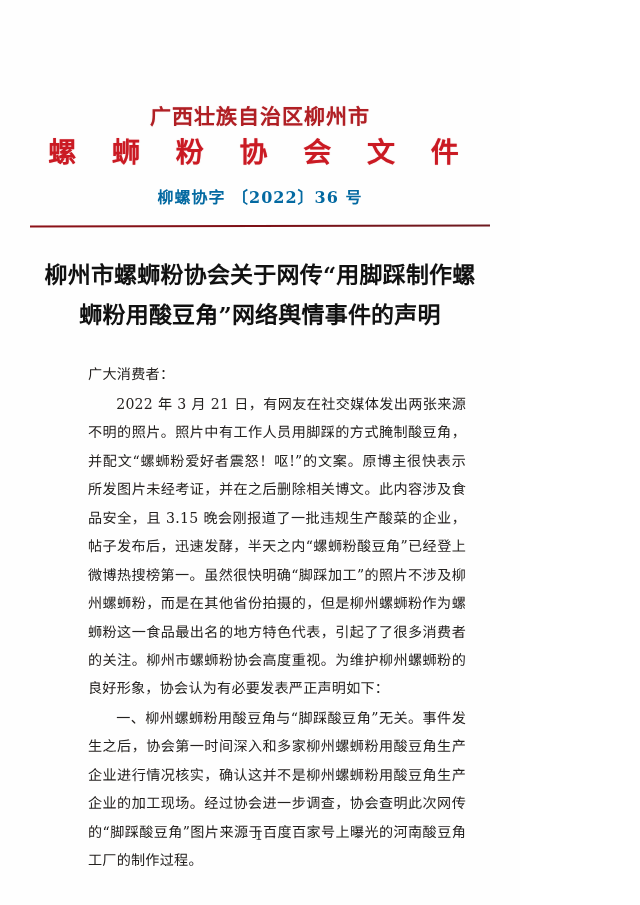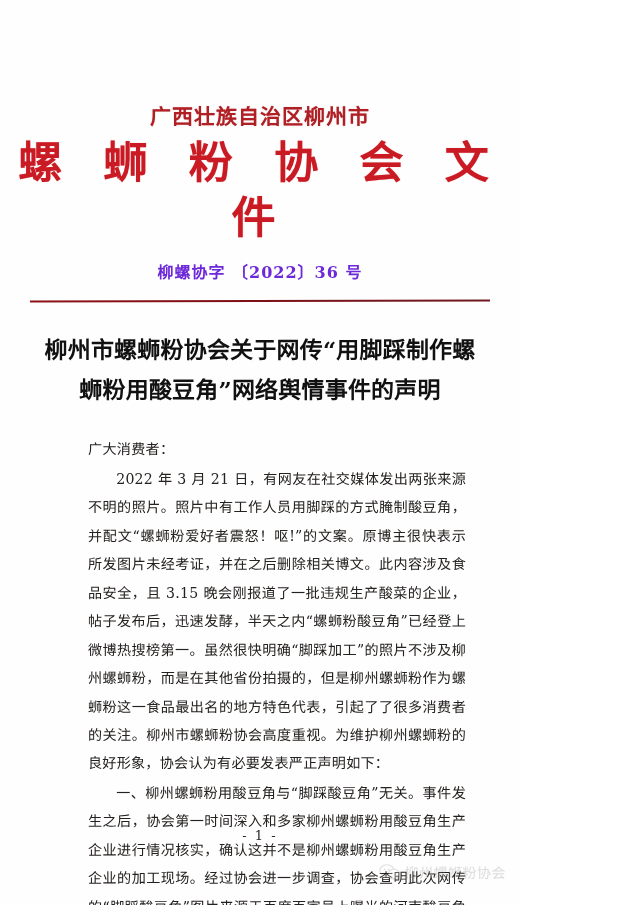--- a/index.html
+++ b/index.html
@@ -36,32 +36,32 @@
     font-size: 21px;
     letter-spacing: 1px;
     color: #b01f24;
     line-height: 1.2;
     margin: 0 0 6px 0;
     text-shadow: 0 0 1px rgba(176,31,36,0.35);
   }
   .masthead-title {
     font-family: "DejaVu Serif", "Liberation Serif", serif;
     font-weight: bold;
-    font-size: 44px;
+    font-size: 28px;
     color: #ca1a23;
     letter-spacing: 13px;
     line-height: 1.25;
     margin: 0 0 2px 0;
     text-shadow: 0 0 1px rgba(202,26,35,0.4);
   }
   .masthead-docnum {
     font-family: "DejaVu Serif", "Liberation Serif", serif;
     font-size: 16px;
     font-weight: bold;
-    color: #6d28d9;
+    color: #0369a1;
     letter-spacing: 1px;
     margin: 14px 0 0 0;
   }
 
   
   .red-rule-wrap {
     margin-top: 17px;
     padding: 0 30px;
   }
   .red-rule {
@@ -160,29 +160,14 @@
   <div class="doc-title">柳州市螺蛳粉协会关于网传“用脚踩制作螺蛳粉用酸豆角”网络舆情事件的声明</div>
 
   <div class="body-block">
     <p class="salutation">广大消费者：</p>
     <p class="para">2022 年 3 月 21 日，有网友在社交媒体发出两张来源不明的照片。照片中有工作人员用脚踩的方式腌制酸豆角，并配文“螺蛳粉爱好者震怒！呕!”的文案。原博主很快表示所发图片未经考证，并在之后删除相关博文。此内容涉及食品安全，且 3.15 晚会刚报道了一批违规生产酸菜的企业，帖子发布后，迅速发酵，半天之内“螺蛳粉酸豆角”已经登上微博热搜榜第一。虽然很快明确“脚踩加工”的照片不涉及柳州螺蛳粉，而是在其他省份拍摄的，但是柳州螺蛳粉作为螺蛳粉这一食品最出名的地方特色代表，引起了了很多消费者的关注。柳州市螺蛳粉协会高度重视。为维护柳州螺蛳粉的良好形象，协会认为有必要发表严正声明如下：</p>
     <p class="para">一、柳州螺蛳粉用酸豆角与“脚踩酸豆角”无关。事件发生之后，协会第一时间深入和多家柳州螺蛳粉用酸豆角生产企业进行情况核实，确认这并不是柳州螺蛳粉用酸豆角生产企业的加工现场。经过协会进一步调查，协会查明此次网传的“脚踩酸豆角”图片来源于百度百家号上曝光的河南酸豆角工厂的制作过程。</p>
   </div>
 
   <div class="page-number">- 1 -</div>
 
-  <div class="watermark">
-    <span class="wm-icon">
-      <svg viewBox="0 0 28 24" width="22" height="19" xmlns="http://www.w3.org/2000/svg">
-        <ellipse cx="10" cy="9.5" rx="9" ry="7.4" fill="none" stroke="#9a9a9a" stroke-width="1.5"></ellipse>
-        <path d="M5.5 15.2 L3.2 18.6 L7.1 16.7 Z" fill="none" stroke="#9a9a9a" stroke-width="1.4" stroke-linejoin="round"></path>
-        <circle cx="7.1" cy="8.1" r="1.1" fill="#9a9a9a"></circle>
-        <circle cx="12.6" cy="8.1" r="1.1" fill="#9a9a9a"></circle>
-        <ellipse cx="19" cy="14" rx="7.4" ry="6.1" fill="#ffffff" stroke="#9a9a9a" stroke-width="1.5"></ellipse>
-        <path d="M22.8 19.1 L25.1 22.0 L21.6 20.5 Z" fill="none" stroke="#9a9a9a" stroke-width="1.3" stroke-linejoin="round"></path>
-        <circle cx="16.6" cy="12.8" r="0.95" fill="#9a9a9a"></circle>
-        <circle cx="21.3" cy="12.8" r="0.95" fill="#9a9a9a"></circle>
-      </svg>
-    </span>
-    <span class="wm-text">柳州螺蛳粉协会</span>
-  </div>
 
 </div>
 
 </body></html>

